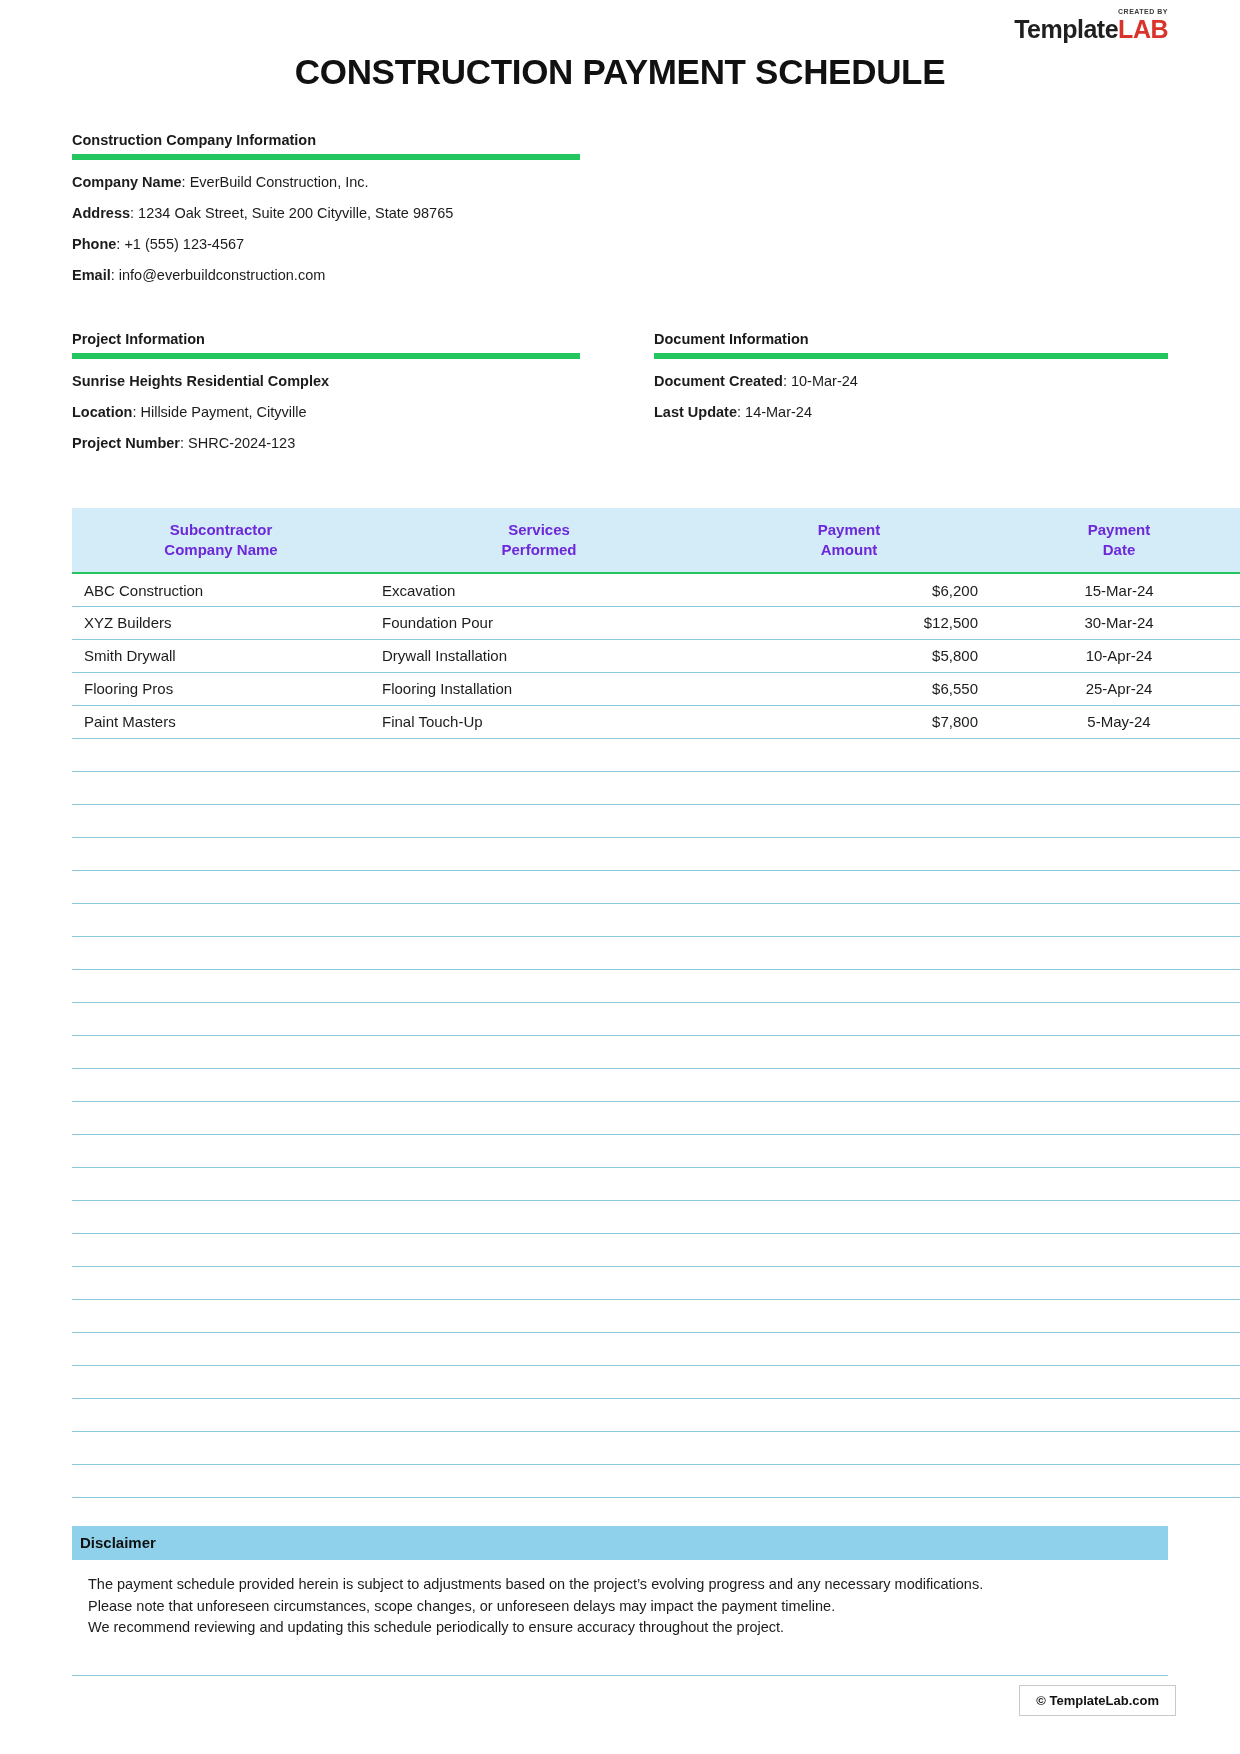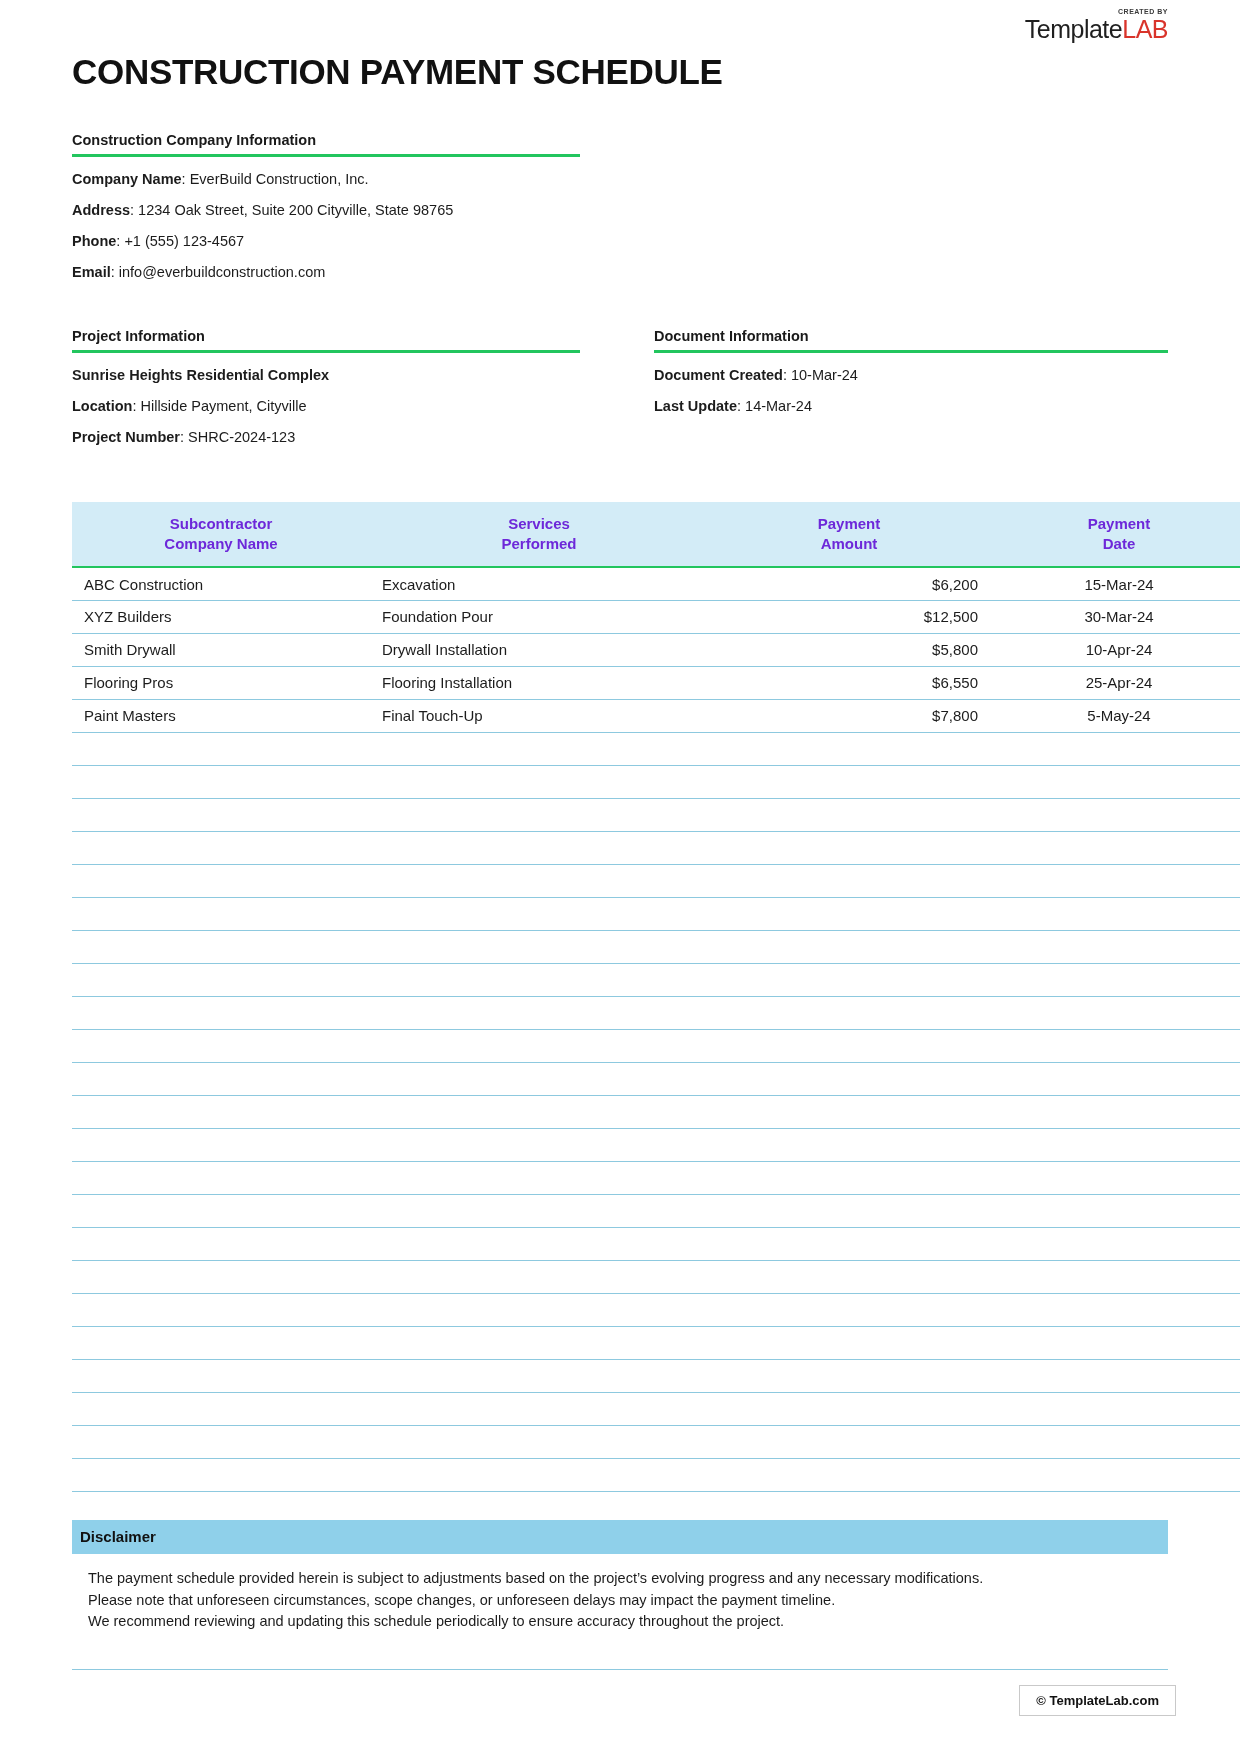--- a/index.html
+++ b/index.html
@@ -33,52 +33,53 @@
   }
   .brand-created {
     font-size: 7px;
     letter-spacing: 0.5px;
     color: #3a3a3a;
     font-weight: bold;
     margin-bottom: 2px;
   }
   .brand-name {
     font-size: 25px;
-    font-weight: normal;
+    font-weight: bold;
     letter-spacing: -0.5px;
     margin-left: 20px;
   }
   .brand-name .tl-template { color: #1f1f1f; }
   .brand-name .tl-lab { color: #d9342b; }
 
   
   .doc-title {
     margin: 0;
     padding-top: 52px;
     font-size: 35px;
     font-weight: bold;
     letter-spacing: -0.3px;
     color: #111111;
+    text-align: center;
   }
 
   
   .info-grid {
     display: flex;
     margin-top: 40px;
   }
   .col-left { width: 508px; }
   .col-gap { width: 74px; }
   .col-right { width: 514px; }
 
   .sec-head {
     font-size: 14.5px;
     font-weight: bold;
     color: #1a1a1a;
     padding-bottom: 6px;
-    border-bottom: 3px solid #22c55e;
+    border-bottom: 6px solid #22c55e;
   }
   .sec-line {
     font-size: 14.5px;
     line-height: 1.25;
     margin-top: 13px;
     color: #1c1c1c;
   }
   .sec-line b { font-weight: bold; }
 
   .total-box {

